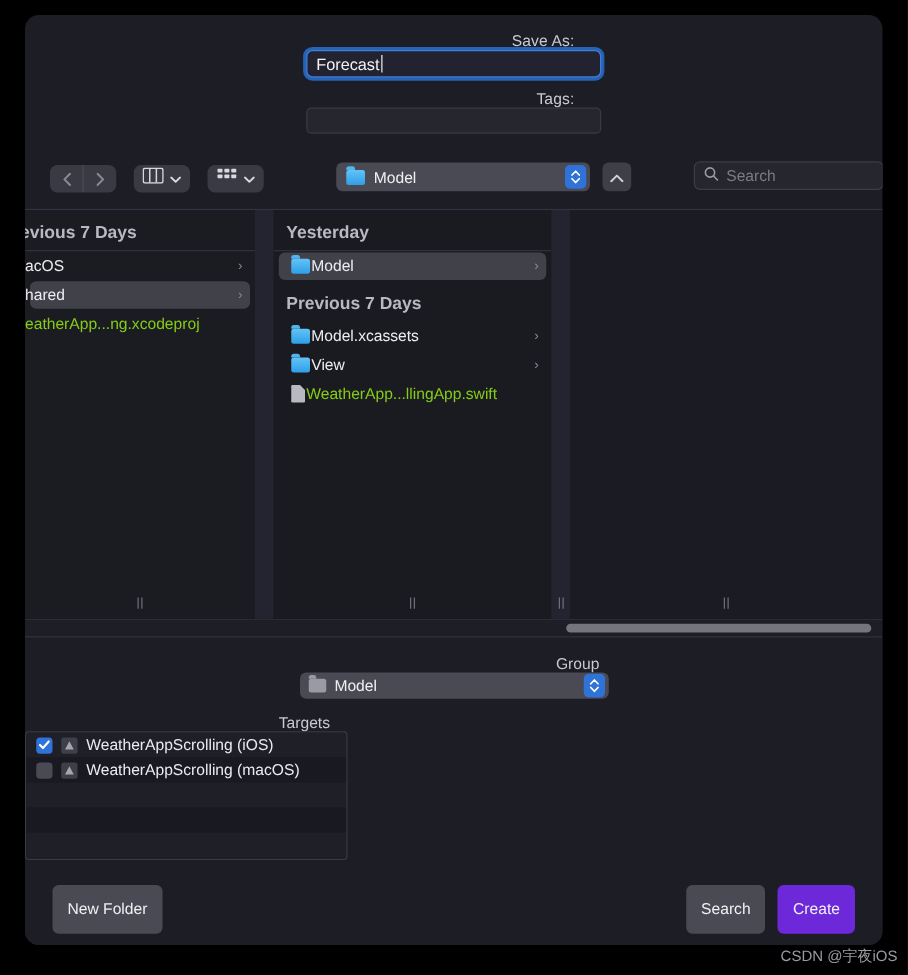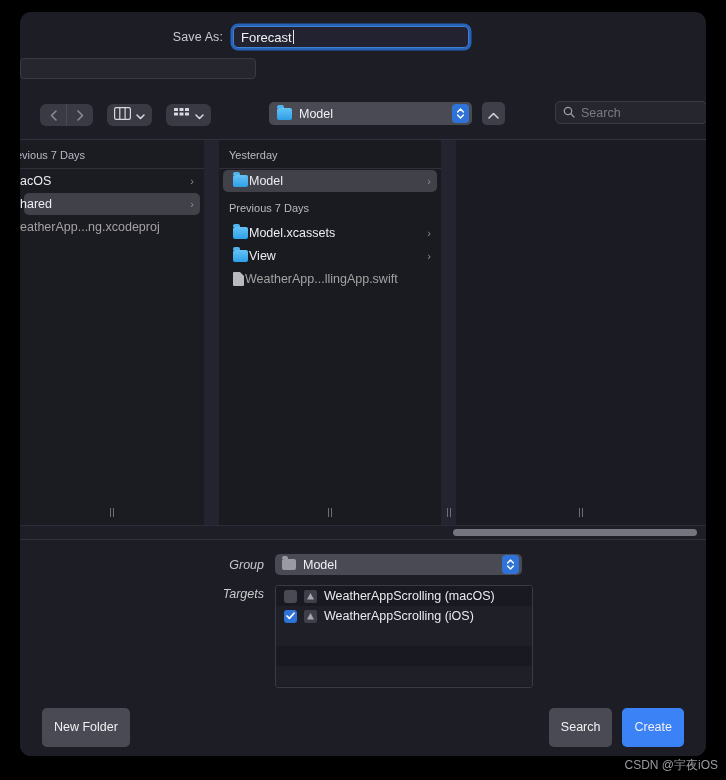--- a/index.html
+++ b/index.html
@@ -29,20 +29,21 @@
 
   
   .header {
     padding: 14px 0 8px 0;
     flex: none;
   }
   .form-row {
     display: flex;
     align-items: center;
     margin-bottom: 10px;
+    flex-direction: column;
   }
   .form-label {
     width: 213px;
     text-align: right;
     padding-right: 10px;
     font-size: 12.5px;
     color: #c9c9cf;
     letter-spacing: .1px;
   }
   .saveas-field {
@@ -201,22 +202,22 @@
     position: absolute;
     bottom: 8px;
     left: 50%;
     transform: translateX(-50%);
     display: flex;
     gap: 2px;
   }
   .grip i { width: 1px; height: 9px; background: #6e6e7a; display: block; }
 
   .group-head {
-    font-size: 11px;
-    font-weight: normal;
+    font-size: 14px;
+    font-weight: bold;
     color: #b9b9c2;
     padding: 9px 0 7px 10px;
     border-bottom: 1px solid #30303c;
   }
   .group-head.sub { border-bottom: none; }
 
   .row {
     height: 22px;
     display: flex;
     align-items: center;
@@ -226,21 +227,21 @@
     border-radius: 5px;
   }
   .row.sel { background: #414149; }
   .row-label {
     font-size: 12.5px;
     color: #ececf2;
     white-space: nowrap;
     overflow: hidden;
     flex: 1;
   }
-  .row.dim .row-label { color: #a3a3a3; }
+  .row.dim .row-label { color: #84cc16; }
   .chev { color: #8b8b96; font-size: 11px; flex: none; }
 
   
   .ic-folder {
     width: 15px; height: 12px; flex: none;
     background: linear-gradient(#63c3f5, #2e9fe8);
     border-radius: 2px 2px 2px 2px;
     position: relative;
   }
   .ic-folder::before {
@@ -287,21 +288,20 @@
     border-top: 1px solid #32323e;
     padding: 14px 0 0 0;
     flex: none;
   }
   .b-label {
     width: 255px;
     text-align: right;
     padding-right: 11px;
     font-size: 12.5px;
     color: #c9c9cf;
-    font-style: italic;
   }
   .grouppop {
     width: 247px;
     height: 21px;
     background: #4a4a54;
     border-radius: 5px;
     display: flex;
     align-items: center;
     padding: 0 3px 0 7px;
     gap: 7px;
@@ -360,21 +360,21 @@
     height: 39px;
     border-radius: 5px;
     display: flex;
     align-items: center;
     justify-content: center;
     padding: 0 12px;
     font-size: 12.5px;
     color: #f0f0f4;
     background: #4a4a54;
   }
-  .btn.primary { background: #3b82f6; }
+  .btn.primary { background: #6d28d9; }
   .spacer { flex: 1; }
   .gap { width: 10px; }
 
   
   .watermark {
     position: absolute;
     right: 8px;
     bottom: 6px;
     font-size: 12px;
     color: #9a9aa2;
@@ -390,20 +390,21 @@
 
     <div class="form-row">
       <div class="form-label">Save As:</div>
       <div class="saveas-field">
         <span class="saveas-text">Forecast</span>
         <span class="caret"></span>
       </div>
     </div>
 
     <div class="form-row">
+      <div class="form-label">Tags:</div>
       <div class="tags-field"></div>
     </div>
   </div>
 
   <div class="toolbar">
 
     <div class="seg navgroup">
       <div class="seg-btn">
         <svg width="7" height="11" viewBox="0 0 7 11">
             <path d="M6 1 L1.5 5.5 L6 10" stroke="currentColor" stroke-width="1.6" fill="none" stroke-linecap="round" stroke-linejoin="round"></path>
@@ -576,44 +577,44 @@
             <path d="M1.6 8 L4.5 11 L7.4 8" stroke="currentColor" stroke-width="1.4" fill="none" stroke-linecap="round" stroke-linejoin="round"></path>
           </svg>
         </span>
       </div>
     </div>
 
     <div class="form-row" style="align-items: flex-start;">
       <div class="b-label" style="padding-top:2px;">Targets</div>
       <div class="targets-box">
 
-        <div class="t-row even">
-          <span class="cbox off"></span>
-          <span class="ic-target">
-            <svg width="9" height="9" viewBox="0 0 9 9">
-                <path d="M4.5 1 L8 7.6 L1 7.6 Z" fill="currentColor"></path>
-              </svg>
-          </span>
-          <span class="t-label">WeatherAppScrolling (macOS)</span>
-        </div>
-
         <div class="t-row odd">
           <span class="cbox on">
             <svg width="9" height="8" viewBox="0 0 9 8">
                 <path d="M1 4 L3.4 6.4 L8 1.2" stroke="currentColor" stroke-width="1.7" fill="none" stroke-linecap="round" stroke-linejoin="round"></path>
               </svg>
           </span>
           <span class="ic-target">
             <svg width="9" height="9" viewBox="0 0 9 9">
                 <path d="M4.5 1 L8 7.6 L1 7.6 Z" fill="currentColor"></path>
               </svg>
           </span>
           <span class="t-label">WeatherAppScrolling (iOS)</span>
         </div>
 
+        <div class="t-row even">
+          <span class="cbox off"></span>
+          <span class="ic-target">
+            <svg width="9" height="9" viewBox="0 0 9 9">
+                <path d="M4.5 1 L8 7.6 L1 7.6 Z" fill="currentColor"></path>
+              </svg>
+          </span>
+          <span class="t-label">WeatherAppScrolling (macOS)</span>
+        </div>
+
         <div class="t-row odd"></div>
         <div class="t-row even"></div>
         <div class="t-row odd"></div>
       </div>
     </div>
   </div>
 
   <div class="footer">
     <div class="btn">New Folder</div>
     <div class="spacer"></div>

